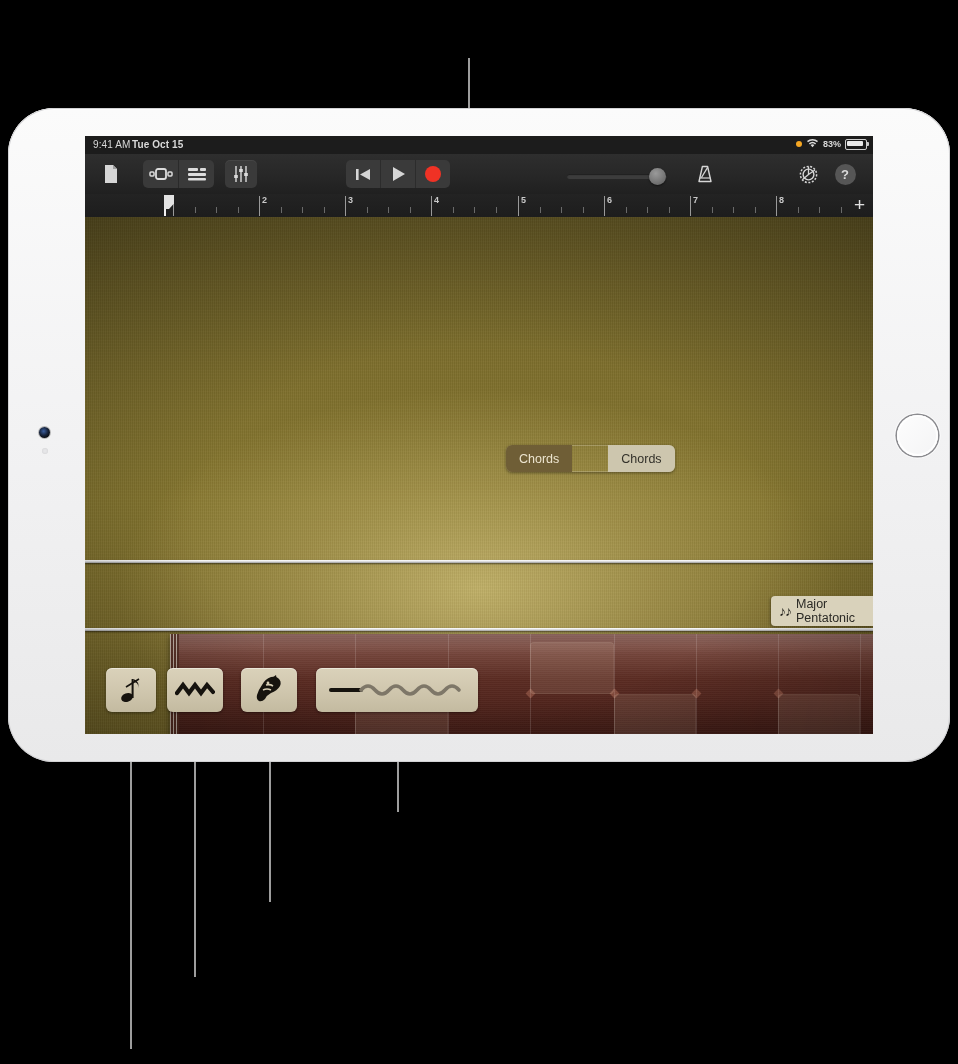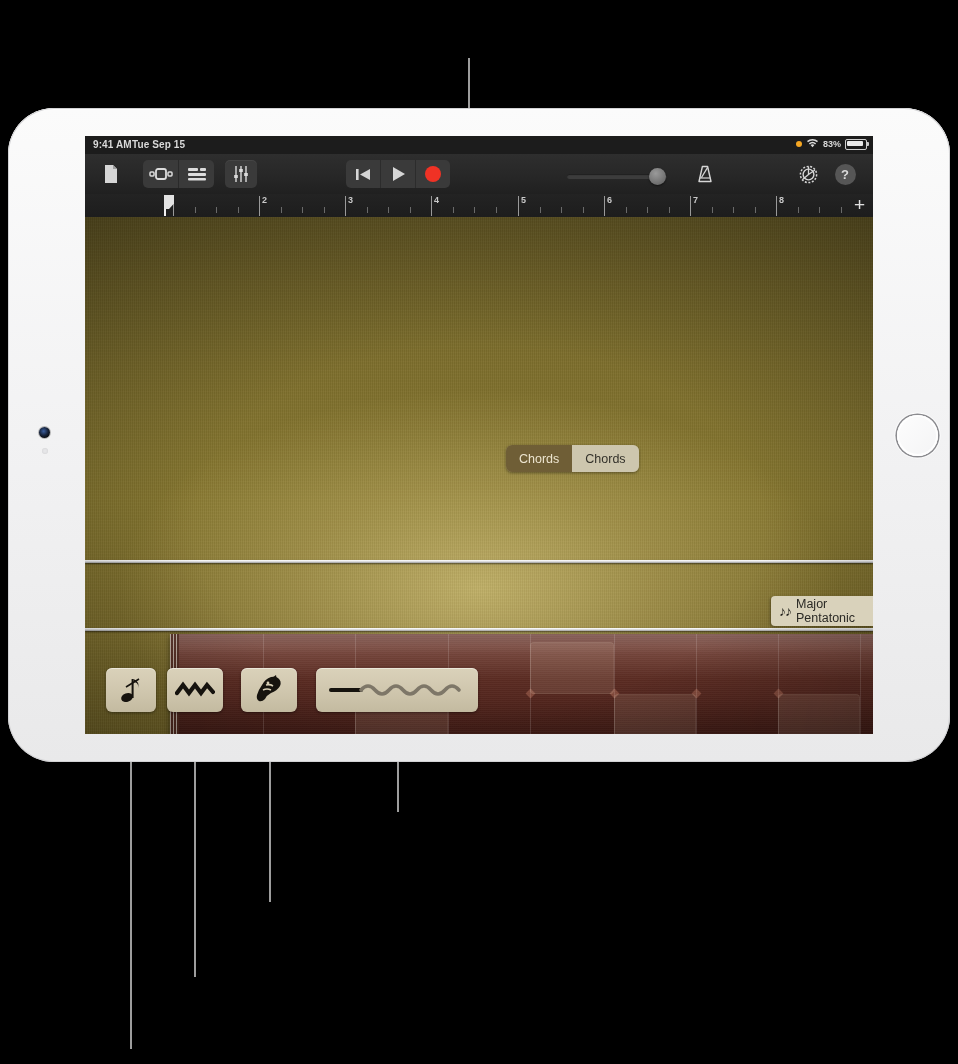--- a/index.html
+++ b/index.html
@@ -22,21 +22,21 @@
     box-shadow:inset 0 0 0 2px rgba(255,255,255,.9),
                0 0 0 1.6px #8c8c90,
                0 0 0 2.6px rgba(255,255,255,.85),
                inset 0 1px 2px rgba(0,0,0,.06);}
 
   
   #screen{position:absolute;left:85px;top:136px;width:788px;height:598px;overflow:hidden;background:#1c1c1c;}
 
   
   #status-bar{position:absolute;left:0;top:0;width:788px;height:18px;background:#1c1c1c;color:#d9d9d9;font-size:10px;}
-  #status-time{position:absolute;left:8px;top:3px;font-weight:bold;letter-spacing:.1px;}
+  #status-time{position:absolute;left:8px;top:3px;font-weight:normal;letter-spacing:.1px;}
   #status-date{position:absolute;left:47px;top:3px;font-weight:bold;letter-spacing:.1px;}
   #status-right{position:absolute;right:6px;top:2px;display:flex;align-items:center;gap:4px;}
   #orange-dot{width:6px;height:6px;border-radius:50%;background:#f5a623;}
   #battery-pct{font-size:9px;font-weight:bold;}
   #battery-shell{width:20px;height:9px;border:1px solid #cfcfcf;border-radius:2px;position:relative;}
   #battery-shell:after{content:"";position:absolute;right:-3px;top:2.5px;width:2px;height:4px;background:#cfcfcf;border-radius:0 1px 1px 0;}
   #battery-fill{position:absolute;left:1px;top:1px;width:16px;height:5px;background:#e9e9e9;border-radius:1px;}
 
   
   #toolbar{position:absolute;left:0;top:18px;width:788px;height:40px;
@@ -86,21 +86,21 @@
       radial-gradient(ellipse 62% 52% at 50% 72%, rgba(232,215,140,.62) 0%, rgba(214,195,120,.34) 38%, rgba(150,130,60,0) 74%),
       linear-gradient(180deg,#6d6027 0%,#7d6e2c 28%,#85762f 55%,#7a6b2b 82%,#6a5d24 100%);}
   #cloth-texture{position:absolute;inset:0;opacity:.30;
     background-image:repeating-linear-gradient(90deg, rgba(255,255,255,.11) 0 1px, rgba(0,0,0,.10) 1px 2px),
                      repeating-linear-gradient(0deg, rgba(255,255,255,.05) 0 1px, rgba(0,0,0,.06) 1px 3px);}
   #inst-vignette{position:absolute;inset:0;
     background:radial-gradient(ellipse 80% 78% at 50% 60%, rgba(0,0,0,0) 45%, rgba(0,0,0,.36) 100%);}
 
   
   #chords-notes{position:absolute;left:421px;top:228px;height:27px;border-radius:6px;display:flex;
-    overflow:hidden;box-shadow:0 1px 3px rgba(0,0,0,.40), inset 0 0 0 1px rgba(255,255,255,.20);}
+    overflow:hidden;box-shadow:0 1px 3px rgba(0,0,0,.40), inset 0 0 0 1px rgba(255,255,255,.20);gap:36px;}
   .cn-seg{display:flex;align-items:center;justify-content:center;padding:0 13px;font-size:12.5px;}
   .cn-off{background:#6f5e36;color:#ece4cf;}
   .cn-on{background:#cdc6ae;color:#33312a;}
 
   
   #scale-label{position:absolute;left:686px;top:379px;height:30px;display:flex;align-items:center;
     gap:5px;padding:0 9px 0 8px;background:#d9d2bb;border-radius:4px 0 0 4px;color:#2b2a25;
     font-size:12.5px;box-shadow:-1px 1px 3px rgba(0,0,0,.32);}
   #scale-notes-glyph{font-size:14px;letter-spacing:-1px;color:#1c1b17;}
 
@@ -150,21 +150,21 @@
 
 <div id="ipad-device"></div>
 <div id="front-camera"></div>
 <div id="ambient-sensor"></div>
 <div id="home-button"></div>
 
 <div id="screen">
 
   <div id="status-bar">
     <span id="status-time">9:41 AM</span>
-    <span id="status-date">Tue Sep 15</span>
+    <span id="status-date">Tue Oct 15</span>
     <div id="status-right">
       <span id="orange-dot"></span>
       <span>
         <svg width="13" height="10" viewBox="0 0 13 10">
             <path d="M6.5 9.2 4.6 7.0a3 3 0 0 1 3.8 0z" fill="#dcdcdc"></path>
             <path d="M2.9 5.3a5.4 5.4 0 0 1 7.2 0l-1 1.1a4 4 0 0 0-5.2 0z" fill="#dcdcdc"></path>
             <path d="M1.0 3.1a8.2 8.2 0 0 1 11 0l-1 1.1a6.8 6.8 0 0 0-9 0z" fill="#dcdcdc"></path>
           </svg>
       </span>
       <span id="battery-pct">83%</span>

